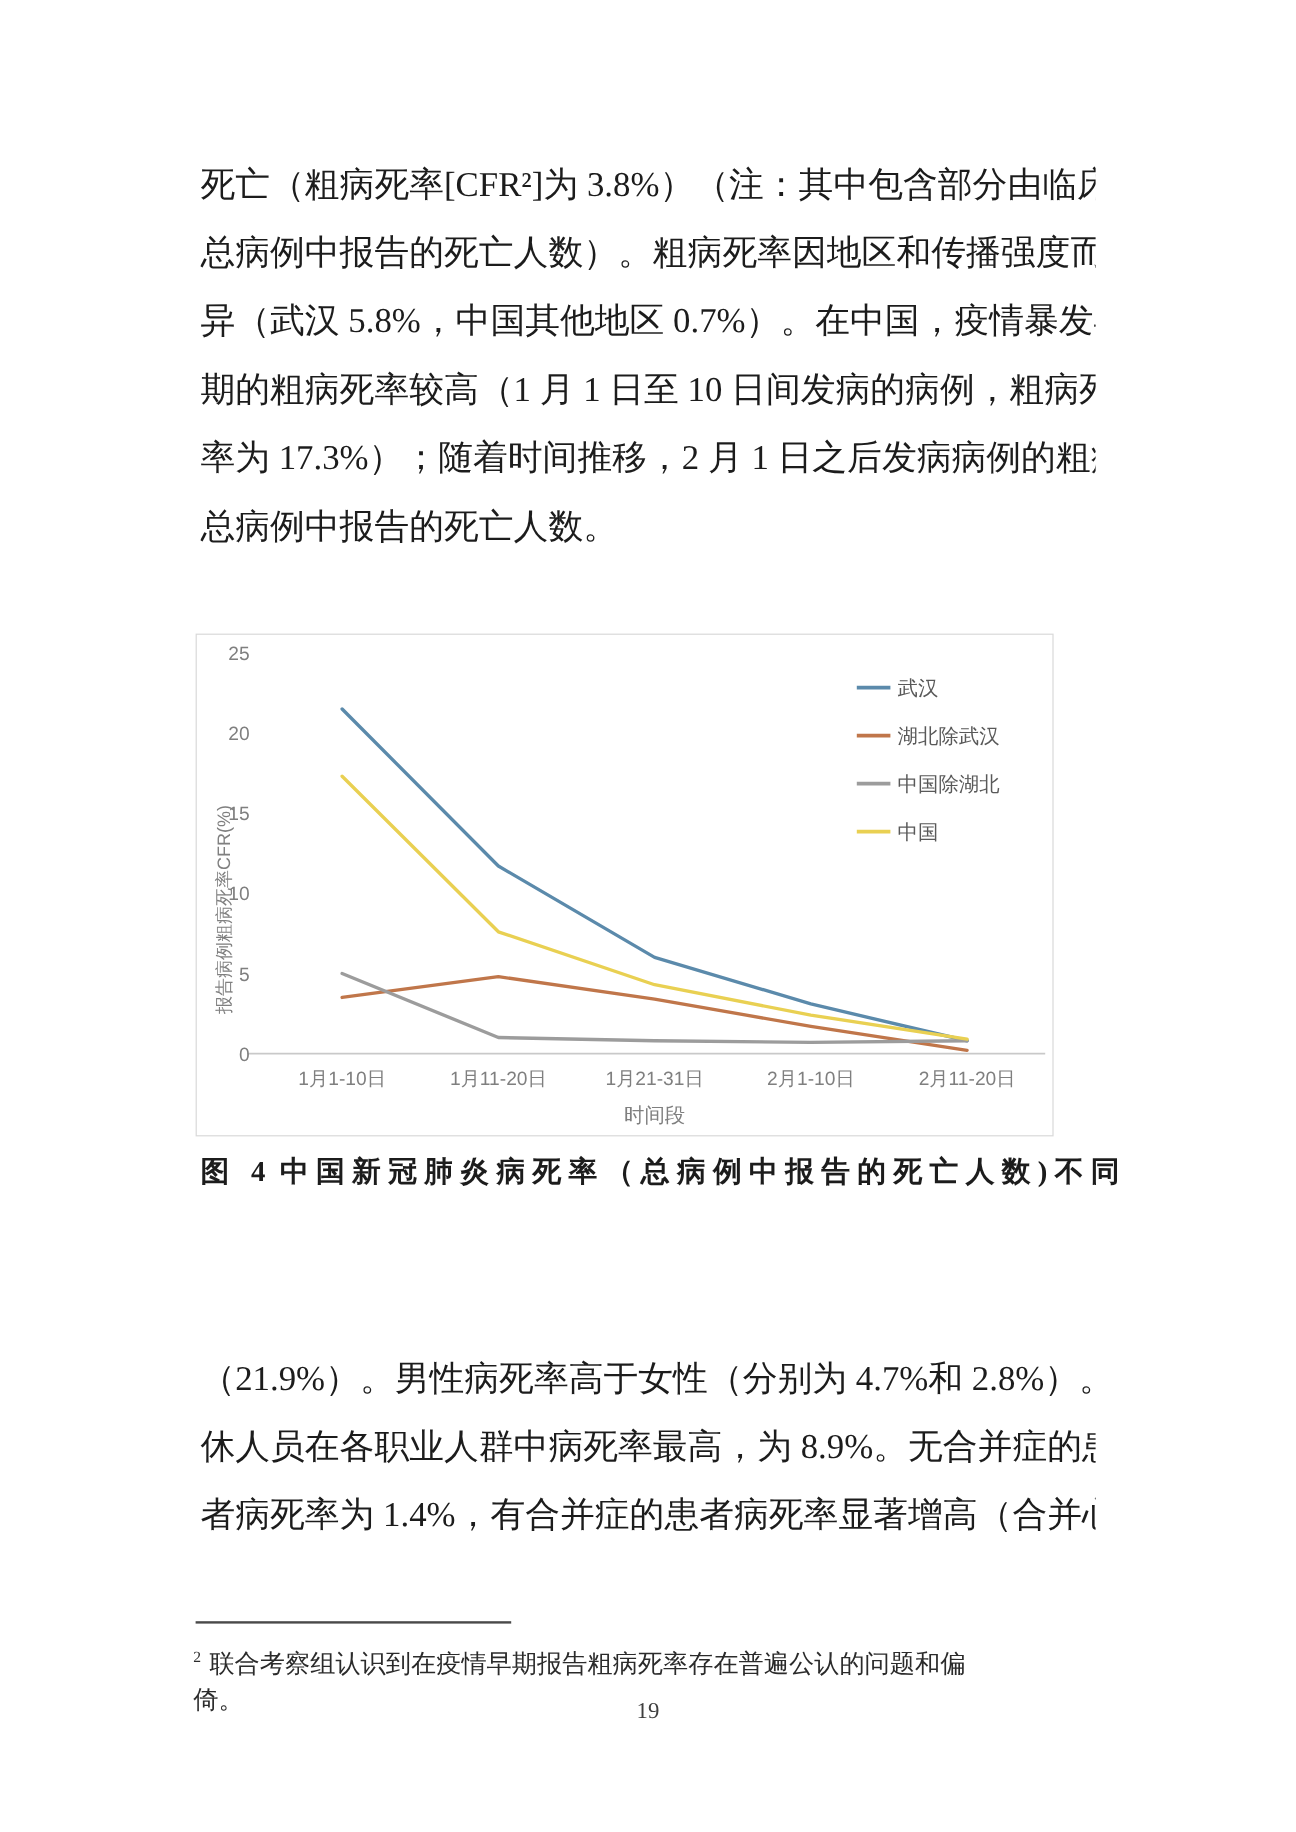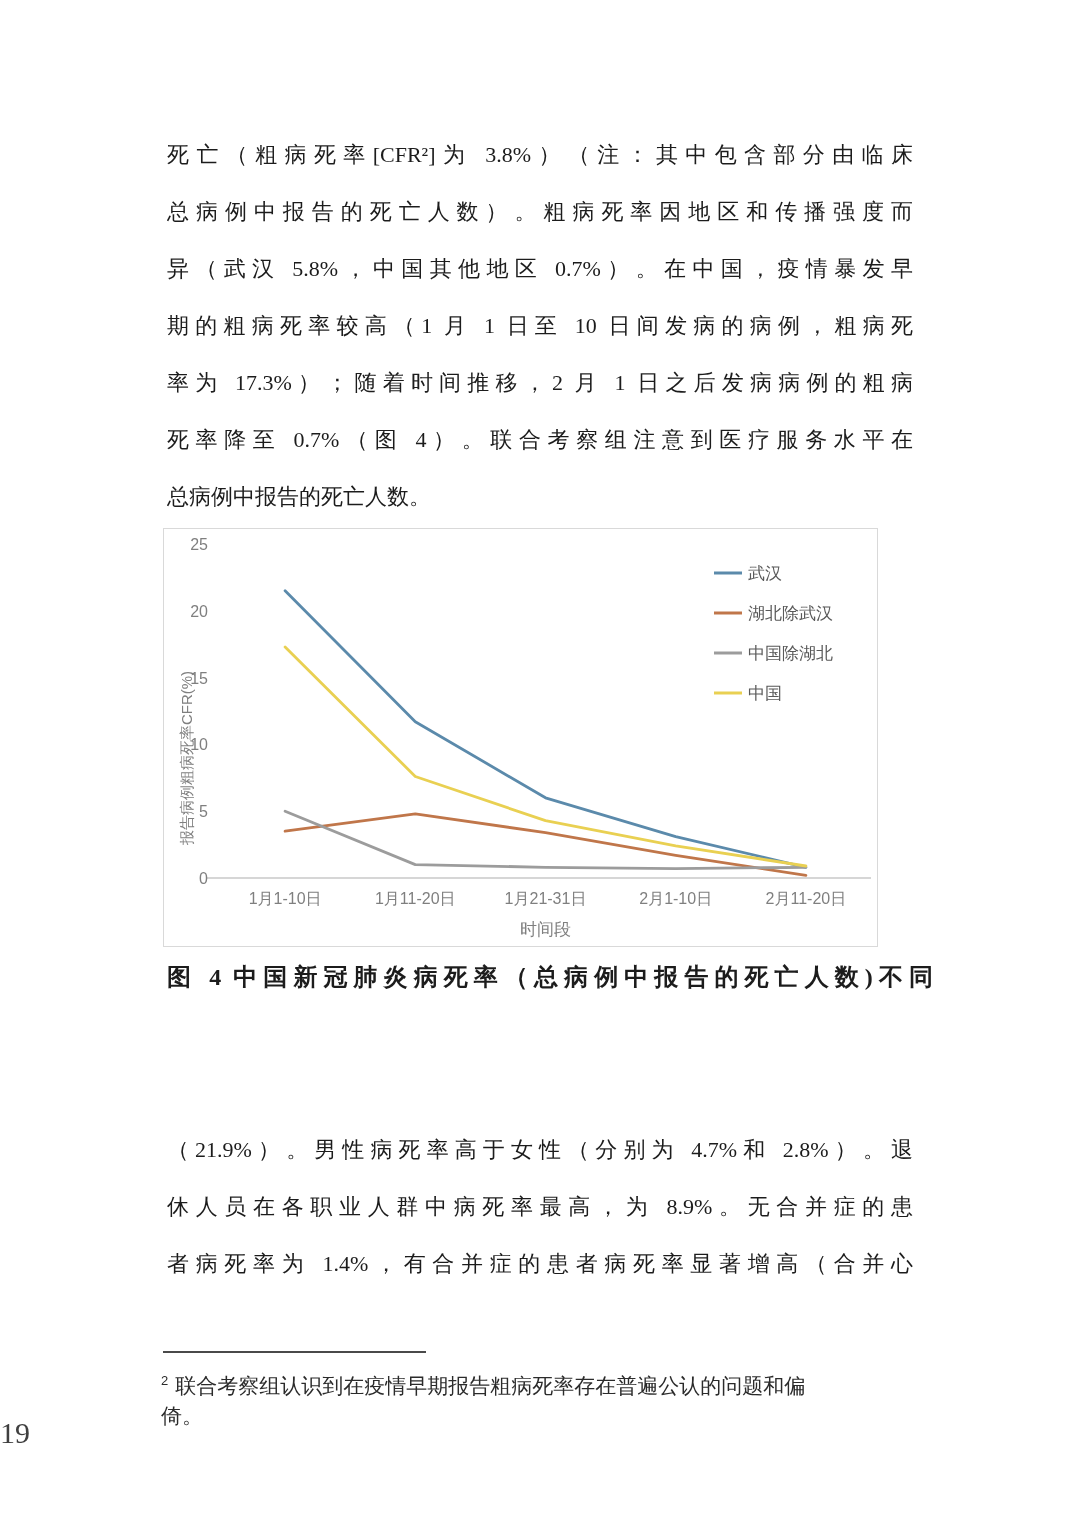--- a/index.html
+++ b/index.html
@@ -4,21 +4,21 @@
 <style>
   * { margin:0; padding:0; box-sizing:border-box; }
   body { background:#ffffff; }
   .page {
     position:relative; width:1080px; height:1527px; background:#ffffff;
     font-family:"Liberation Serif","DejaVu Serif",serif; color:#1c1c1c;
     overflow:hidden;
   }
   .para { position:absolute; width:746px; left:167px; }
   .para .tline {
-    font-size:22px; line-height:57px; height:57px; white-space:nowrap;
+    font-size:29px; line-height:57px; height:57px; white-space:nowrap;
     text-align:justify; text-align-last:justify; overflow:hidden;
   }
   .para .tline.lastline { text-align-last:left; }
   .para .tline.indent { padding-left:58px; }
   #para1 { top:126px; }
   #para2 { top:1121px; }
 
   .chart-box {
     position:absolute; left:163px; top:528px; width:715px; height:419px;
     border:1px solid #d9d9d9; background:#ffffff;
@@ -31,41 +31,40 @@
     text-align:justify; text-align-last:justify; overflow:hidden;
   }
   .caption .tline.lastline { text-align-last:left; }
 
   .footnote-sep {
     position:absolute; left:163px; top:1351px; width:263px; height:0;
     border-top:2px solid #4a4a4a;
   }
   .footnote {
     position:absolute; left:161px; top:1366px; width:680px;
-    font-family:Liberation Sans, sans-serif;
+    font-family:Liberation Serif, serif;
     font-size:21px; line-height:30px; color:#2b2b2b;
   }
   .footnote sup { font-size:13px; vertical-align:super; margin-right:7px; }
   .page-number {
-    position:absolute; left:0; top:1416px; width:100%; 
-    font-size:30px; color:#3f3f3f;
+    position:absolute; left:0; top:1416px; width:100%; text-align:center;
+    font-size:19px; color:#3f3f3f;
   }
 </style>
 </head>
 <body>
 
 <div class="page">
 
   <div class="para" id="para1">
     <div class="tline">死亡（粗病死率[CFR²]为 3.8%）（注：其中包含部分由临床</div>
     <div class="tline">总病例中报告的死亡人数）。粗病死率因地区和传播强度而</div>
     <div class="tline">异（武汉 5.8%，中国其他地区 0.7%）。在中国，疫情暴发早</div>
     <div class="tline">期的粗病死率较高（1 月 1 日至 10 日间发病的病例，粗病死</div>
     <div class="tline">率为 17.3%）；随着时间推移，2 月 1 日之后发病病例的粗病</div>
-    <div class="tline">死率降至 0.7%（图 4）。联合考察组注意到医疗服务水平在</div>
     <div class="tline lastline">总病例中报告的死亡人数。</div>
   </div>
 
   <div class="chart-box">
     <svg id="chart-svg" width="713" height="417" viewBox="0 0 713 417">
         <line x1="42" y1="349" x2="707" y2="349" stroke="#c9c9c9" stroke-width="1.5"></line>
         <text x="44" y="355" text-anchor="end" font-size="16" fill="#7f7f7f">0</text>
         <text x="44" y="288.2" text-anchor="end" font-size="16" fill="#7f7f7f">5</text>
         <text x="44" y="221.4" text-anchor="end" font-size="16" fill="#7f7f7f">10</text>
         <text x="44" y="154.60000000000002" text-anchor="end" font-size="16" fill="#7f7f7f">15</text>

